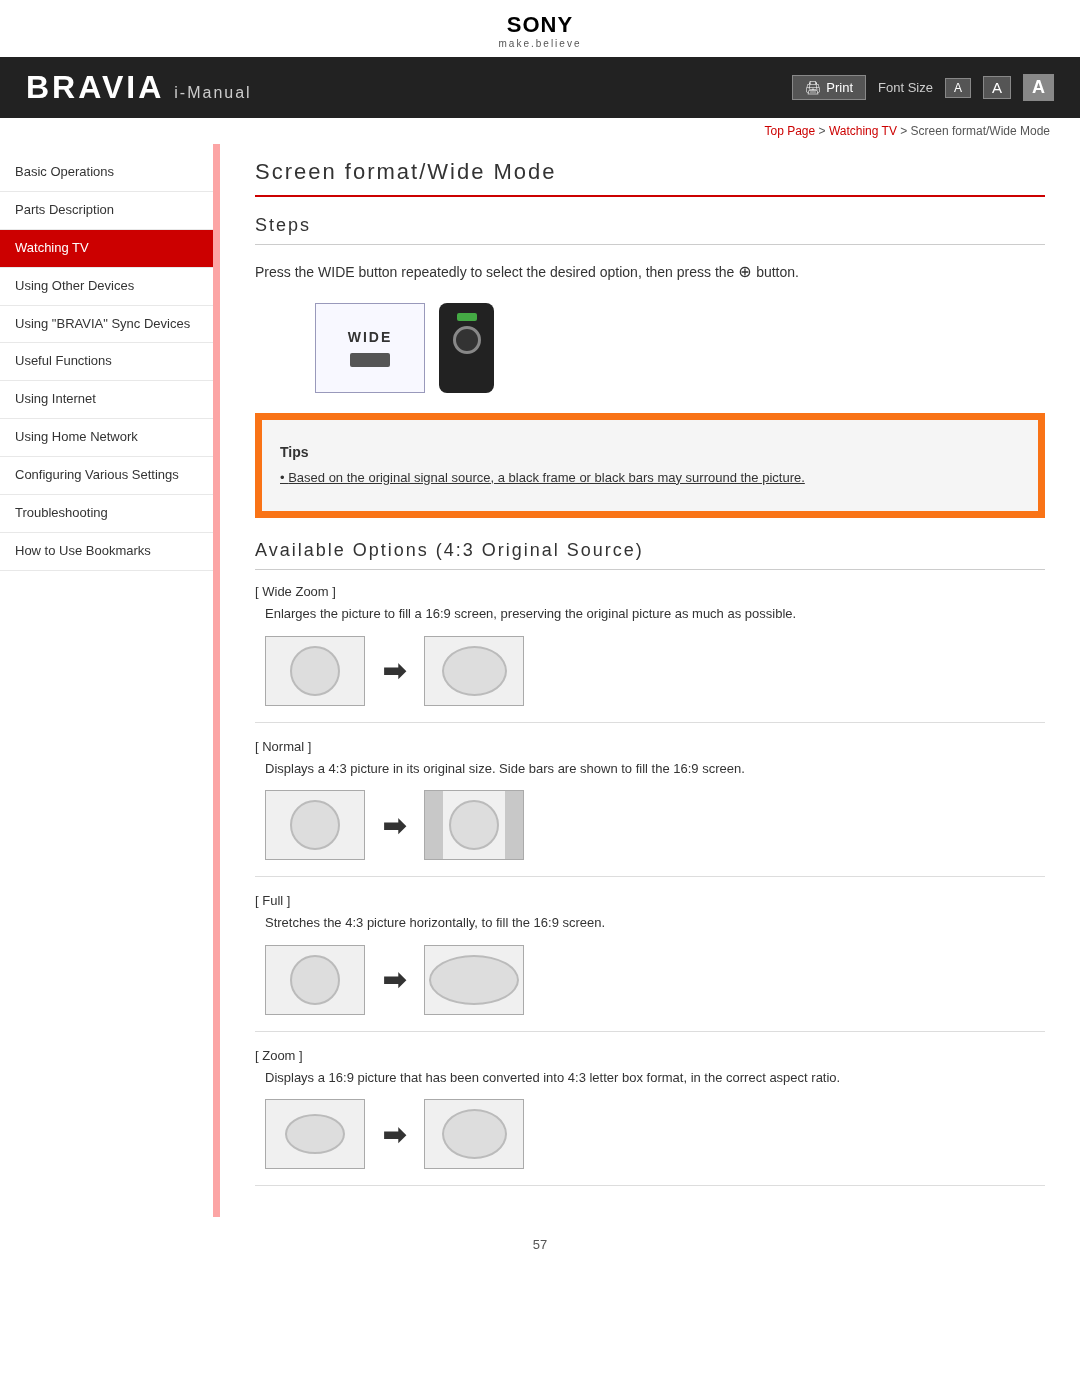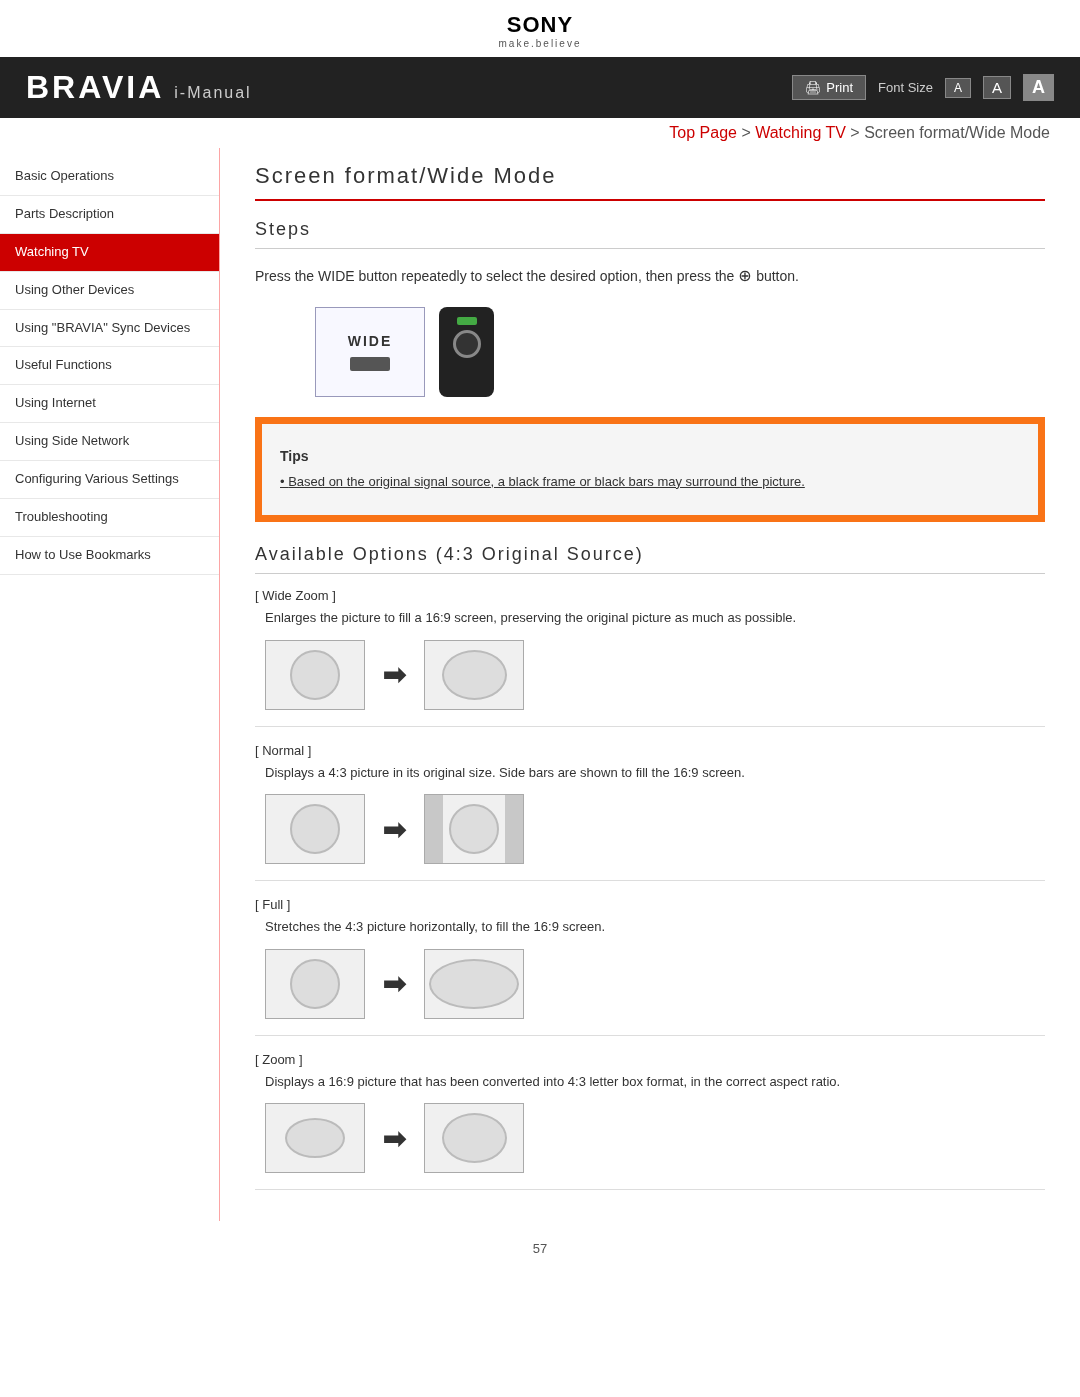--- a/index.html
+++ b/index.html
@@ -15,29 +15,29 @@
     .font-btn.large { font-size: 18px; font-weight: bold; background: #888; }
     .font-btn.medium { font-size: 15px; }
     .font-btn.small { font-size: 12px; }
 
     
     .sony-area { padding: 12px 30px 8px 30px; text-align: center; }
     .sony-logo { font-size: 22px; font-weight: bold; color: #000; letter-spacing: 1px; font-family: 'Arial Black', Arial, sans-serif; }
     .sony-tagline { font-size: 10px; color: #555; letter-spacing: 2px; }
 
     
-    .breadcrumb-bar { text-align: right; padding: 6px 30px; font-size: 16px; color: #c00; border-bottom: none; }
+    .breadcrumb-bar { text-align: right; padding: 6px 30px; font-size: 12px; color: #c00; border-bottom: none; }
     .breadcrumb-bar a { color: #c00; text-decoration: none; }
     .breadcrumb-bar span { color: #555; }
 
     
     .main { display: flex; padding: 0 0; }
 
     
-    .sidebar { width: 220px; min-width: 220px; padding: 10px 0; border-right: 1px solid #fca5a5; }
+    .sidebar { width: 220px; min-width: 220px; padding: 10px 0; border-right: 7px solid #fca5a5; }
     .sidebar-item { padding: 10px 15px; font-size: 13px; color: #333; border-bottom: 1px solid #e8e8e8; cursor: pointer; line-height: 1.3; }
     .sidebar-item.active { background: #cc0000; color: #fff; }
 
     
     .content { flex: 1; padding: 15px 35px; }
 
     
     .page-title { font-size: 22px; font-weight: normal; color: #333; letter-spacing: 2px; padding-bottom: 10px; border-bottom: 2px solid #cc0000; margin-bottom: 18px; }
 
     
@@ -117,21 +117,21 @@
 <div class="main">
 
   <div class="sidebar">
     <div class="sidebar-item">Basic Operations</div>
     <div class="sidebar-item">Parts Description</div>
     <div class="sidebar-item active">Watching TV</div>
     <div class="sidebar-item">Using Other Devices</div>
     <div class="sidebar-item">Using "BRAVIA" Sync Devices</div>
     <div class="sidebar-item">Useful Functions</div>
     <div class="sidebar-item">Using Internet</div>
-    <div class="sidebar-item">Using Side Network</div>
+    <div class="sidebar-item">Using Home Network</div>
     <div class="sidebar-item">Configuring Various Settings</div>
     <div class="sidebar-item">Troubleshooting</div>
     <div class="sidebar-item">How to Use Bookmarks</div>
   </div>
 
   <div class="content">
 
     <h1 class="page-title">Screen format/Wide Mode</h1>
 
     <h2 class="section-heading">Steps</h2>

